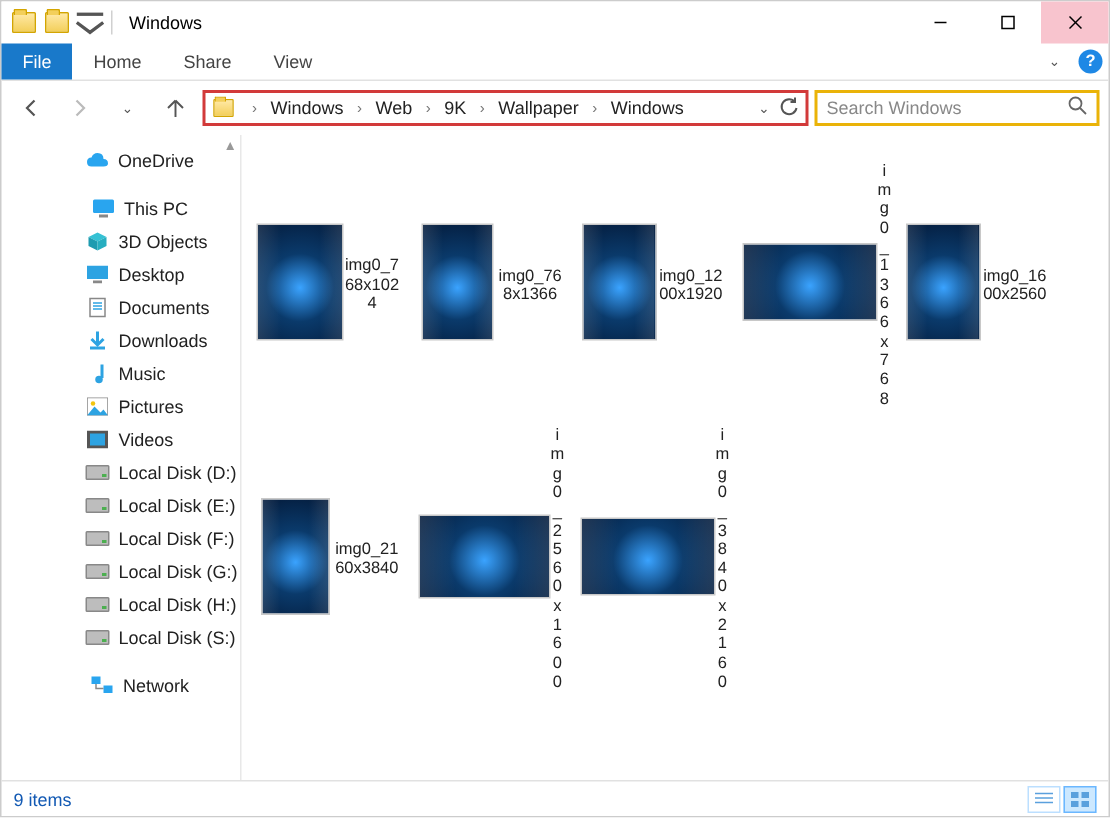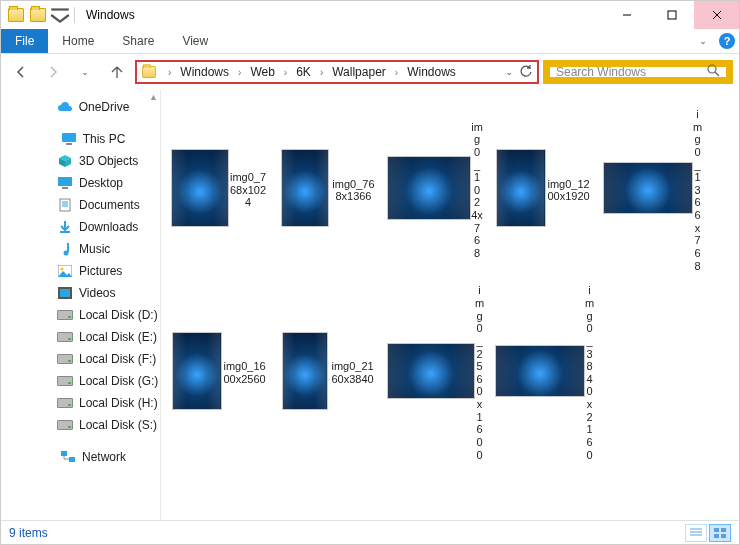--- a/index.html
+++ b/index.html
@@ -30,21 +30,21 @@
 
 
 .navbar { height: 36px; display: flex; align-items: center; padding: 0 6px; gap: 4px; }
 .nav-arrow { width: 28px; height: 26px; display: flex; align-items: center; justify-content: center; color: #555; }
 .nav-arrow.disabled { color: #bbb; }
 .addr { flex: 1; height: 24px; border: 2px solid #d23a3a; display: flex; align-items: center; padding: 0 4px; gap: 2px; }
 .addr .folder-icon { margin-right: 4px; transform: scale(0.85); }
 .crumb { color: #222; padding: 0 2px; }
 .chev { color: #777; padding: 0 5px; font-size: 10px; }
 .addr .tail { margin-left: auto; display: flex; align-items: center; gap: 6px; color: #555; }
-.search { width: 190px; height: 24px; border: 7px solid #eab308; display: flex; align-items: center; padding: 0 6px; color: #888; }
+.search { width: 190px; height: 24px; border: 2px solid #eab308; display: flex; align-items: center; padding: 0 6px; color: #888; }
 .search .mag { margin-left: auto; color: #666; }
 
 
 .body { flex: 1; display: flex; min-height: 0; }
 .sidebar { width: 160px; border-right: 1px solid #e8e8e8; overflow-y: auto; position: relative; padding-top: 6px; }
 .tree-item { display: flex; align-items: center; height: 22px; padding-left: 18px; gap: 6px; color: #222; }
 .tree-item.root { padding-left: 25px; font-weight: 400; justify-content: center; }
 .tree-item.sub { padding-left: 56px; }
 .tree-item.selected { background: #cce8ff; }
 .tree-gap { height: 10px; }
@@ -149,21 +149,21 @@
         </svg>
       </div>
 
     <div class="addr">
       <div class="folder-icon"></div>
       <span class="chev">›</span>
       <span class="crumb">Windows</span>
       <span class="chev">›</span>
       <span class="crumb">Web</span>
       <span class="chev">›</span>
-      <span class="crumb">6K</span>
+      <span class="crumb">9K</span>
       <span class="chev">›</span>
       <span class="crumb">Wallpaper</span>
       <span class="chev">›</span>
       <span class="crumb">Windows</span>
       <div class="tail">
         <span class="caret">⌄</span>
         <span><svg width="14" height="14" viewBox="0 0 14 14">
               <path d="M11 4 A5 5 0 1 0 12 8" fill="none" stroke="#555" stroke-width="1.3"></path>
               <path d="M11 1 L11 4 L8 4" fill="none" stroke="#555" stroke-width="1.3"></path>
             </svg></span>
@@ -331,26 +331,20 @@
             <div class="name">img0_768x1024</div>
           </div>
           <div class="thumb">
             <div class="imgbox">
               <div class="wall" style="width: 48px; height: 78px;"></div>
             </div>
             <div class="name">img0_768x1366</div>
           </div>
           <div class="thumb">
             <div class="imgbox">
-              <div class="wall" style="width: 84px; height: 64px;"></div>
-            </div>
-            <div class="name">img0_1024x768</div>
-          </div>
-          <div class="thumb">
-            <div class="imgbox">
               <div class="wall" style="width: 50px; height: 78px;"></div>
             </div>
             <div class="name">img0_1200x1920</div>
           </div>
           <div class="thumb">
             <div class="imgbox">
               <div class="wall" style="width: 90px; height: 52px;"></div>
             </div>
             <div class="name">img0_1366x768</div>
           </div>

